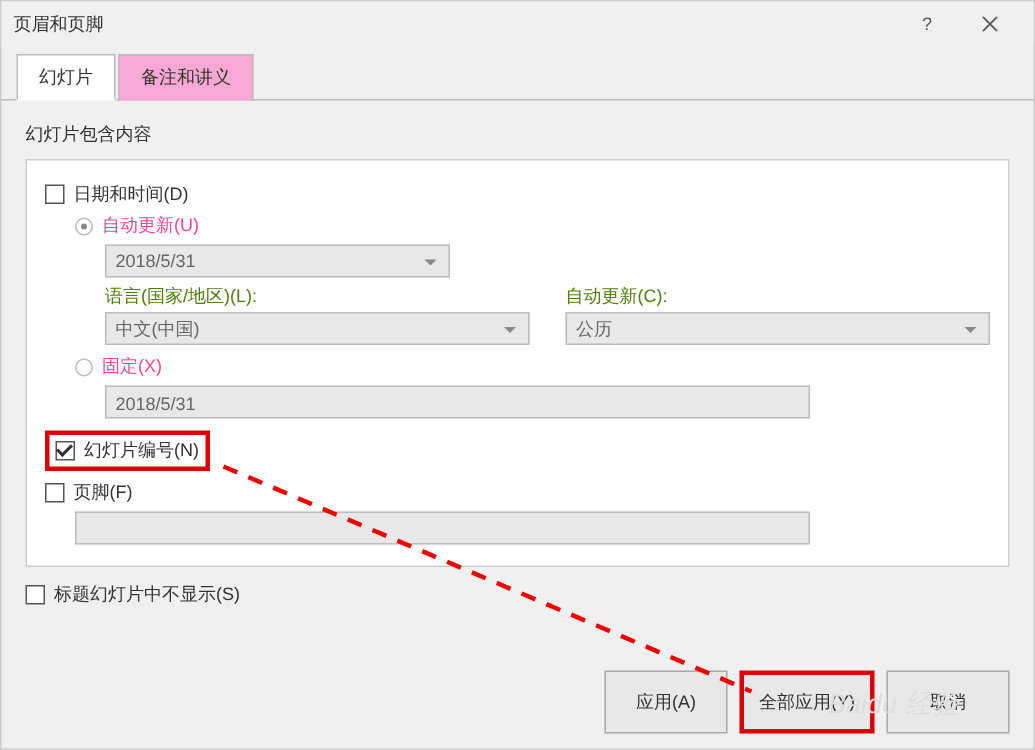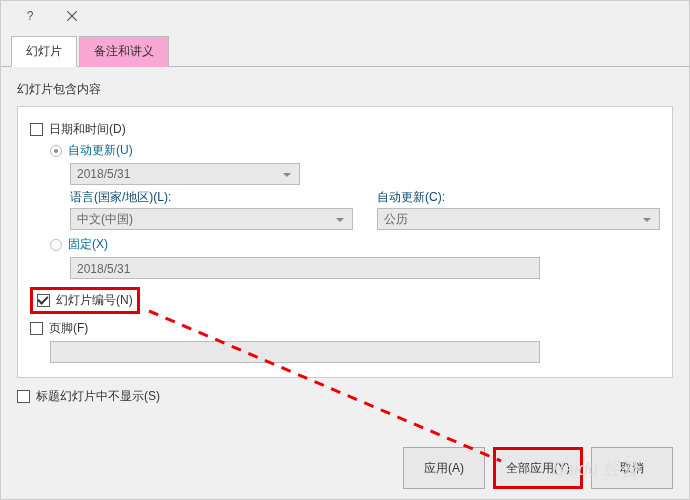--- a/index.html
+++ b/index.html
@@ -17,47 +17,48 @@
 .right-col { width: 110px; }
 .section-title { font-size: 12px; margin-bottom: 8px; }
 .group { border: 1px solid #ccc; background: #fff; padding: 10px 12px 14px; }
 .row { display: flex; align-items: center; margin: 4px 0; }
 .checkbox { width: 13px; height: 13px; border: 1px solid #555; background: #fff; display: inline-block; margin-right: 6px; flex-shrink: 0; position: relative; }
 .checkbox.checked::after { content: ""; position: absolute; left: 2px; top: -1px; width: 4px; height: 8px; border: solid #333; border-width: 0 2px 2px 0; transform: rotate(45deg); }
 .radio { width: 12px; height: 12px; border: 1px solid #888; border-radius: 50%; background: #fff; display: inline-block; margin-right: 6px; flex-shrink: 0; position: relative; }
 .radio.disabled { border-color: #bbb; }
 .radio.checked::after { content: ""; position: absolute; left: 3px; top: 3px; width: 4px; height: 4px; background: #888; border-radius: 50%; }
 .label { font-size: 12px; }
-.label.disabled { color: #0369a1; }
+.label.disabled { color: #ec4899; }
 .select { height: 22px; border: 1px solid #bbb; background: #e8e8e8; display: flex; align-items: center; padding: 0 6px; position: relative; color: #666; }
 .select::after { content: ""; position: absolute; right: 8px; top: 9px; border: 4px solid transparent; border-top-color: #888; }
 .input { height: 22px; border: 1px solid #bbb; background: #e8e8e8; padding: 0 6px; color: #666; line-height: 22px; }
 .indent-1 { margin-left: 20px; }
 .indent-2 { margin-left: 40px; }
 .col-pair { display: flex; gap: 24px; margin-left: 40px; }
 .col-pair > div { flex: 1; }
-.mini-label { font-size: 12px; color: #0c4a6e; margin: 4px 0 2px; }
+.mini-label { font-size: 12px; color: #4d7c0f; margin: 4px 0 2px; }
 .highlight { border: 3px solid #d00; padding: 2px 4px; display: inline-flex; align-items: center; }
 .preview-box { width: 100px; height: 80px; border: 1px solid #999; background: #fff; margin-top: 6px; position: relative; box-shadow: 1px 1px 3px rgba(0,0,0,.15); }
 .preview-marks { position: absolute; bottom: 4px; left: 6px; right: 6px; display: flex; justify-content: space-between; }
 .preview-marks span { width: 18px; height: 5px; border: 1px solid #555; }
 .preview-marks span.dark { background: #333; }
 .footer { position: absolute; bottom: 10px; right: 16px; display: flex; gap: 8px; }
 .btn { min-width: 82px; height: 42px; border: 1px solid #aaa; background: #e8e8e8; display: flex; align-items: center; justify-content: center; cursor: pointer; font-size: 12px; padding: 0 10px; }
 .btn-highlight { border: 3px solid #d00; }
 .outer-row { margin-top: 10px; }
 .watermark { position: absolute; right: 50px; bottom: 18px; color: #ddd; font-size: 18px; font-style: italic; pointer-events: none; }
 .dashed-line { position: absolute; stroke: #e00; stroke-width: 3; stroke-dasharray: 10 8; fill: none; pointer-events: none; }
 </style>
 </head>
 <body>
 
 <div class="dialog">
 
   <div class="titlebar">
+    <div class="titlebar-title">页眉和页脚</div>
     <div class="titlebar-btn">?</div>
     <div class="titlebar-btn">
       <svg viewBox="0 0 10 10">
           <line x1="0" y1="0" x2="10" y2="10" stroke="#555" stroke-width="1.2"></line>
           <line x1="10" y1="0" x2="0" y2="10" stroke="#555" stroke-width="1.2"></line>
         </svg>
     </div>
   </div>
 
   <div class="tabs">

